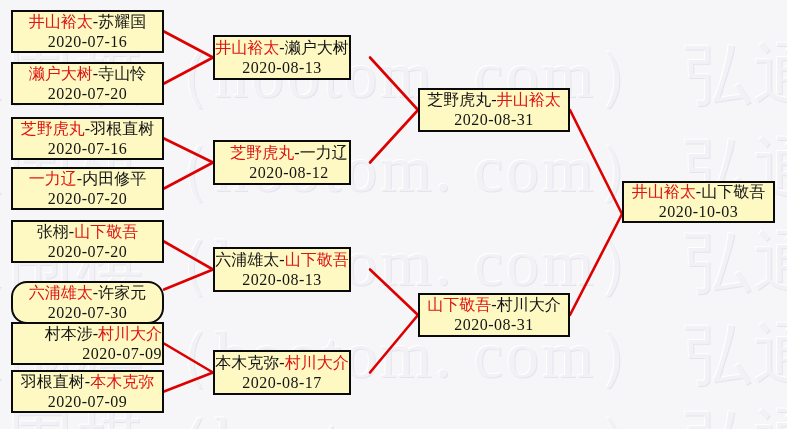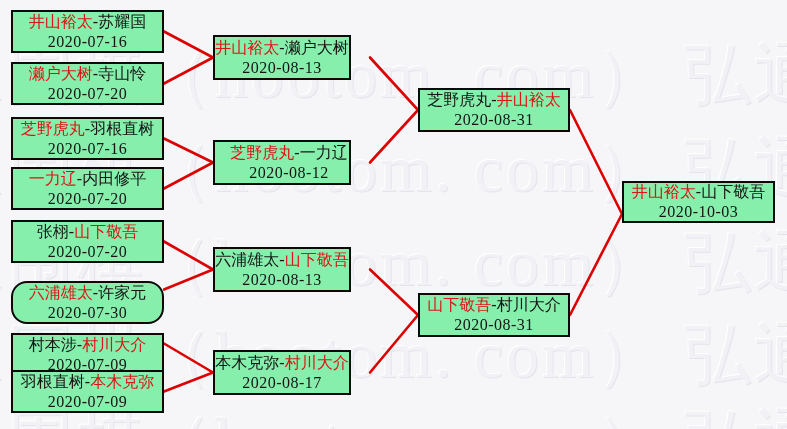--- a/index.html
+++ b/index.html
@@ -19,34 +19,34 @@
   .wm-r1{top:42px;}
   .wm-r2{top:136px;}
   .wm-r3{top:230px;}
   .wm-r4{top:322px;}
   .wm-r5{top:408px;}
   
   .wires{position:absolute;left:0;top:0;width:787px;height:429px;}
   
   .match{
     position:absolute;box-sizing:border-box;
-    background:#86efac;border:2px solid #0a0a0a;
+    background:#fef9c3;border:2px solid #0a0a0a;
     display:flex;flex-direction:column;justify-content:center;
     text-align:center;font-size:16px;color:#141414;line-height:1.22;
   }
   .match .names{white-space:nowrap;}
   .match .date{font-size:16px;letter-spacing:0.5px;}
   .win1 .p1{color:#dd1414;}
   .win2 .p2{color:#dd1414;}
   
   .r0{left:11px;width:153px;height:43px;}
   .r0.m0{top:10px;}  .r0.m1{top:62px;}
   .r0.m2{top:117px;} .r0.m3{top:167px;}
   .r0.m4{top:220px;} .r0.m5{top:281px;border-radius:16px;}
-  .r0.m6{top:333px;} .r0.m7{top:370px;}
+  .r0.m6{top:322px;text-align:right;} .r0.m7{top:370px;}
   
   .r1{left:213px;width:138px;height:45px;}
   .r1.m0{top:35px;} .r1.m1{top:140px;padding-left:14px;} .r1.m2{top:247px;} .r1.m3{top:350px;}
   
   .r2{left:418px;width:152px;height:44px;}
   .r2.m0{top:88px;} .r2.m1{top:293px;}
   
   .r3{left:622px;width:153px;height:42px;top:181px;}
 </style>
 </head>

